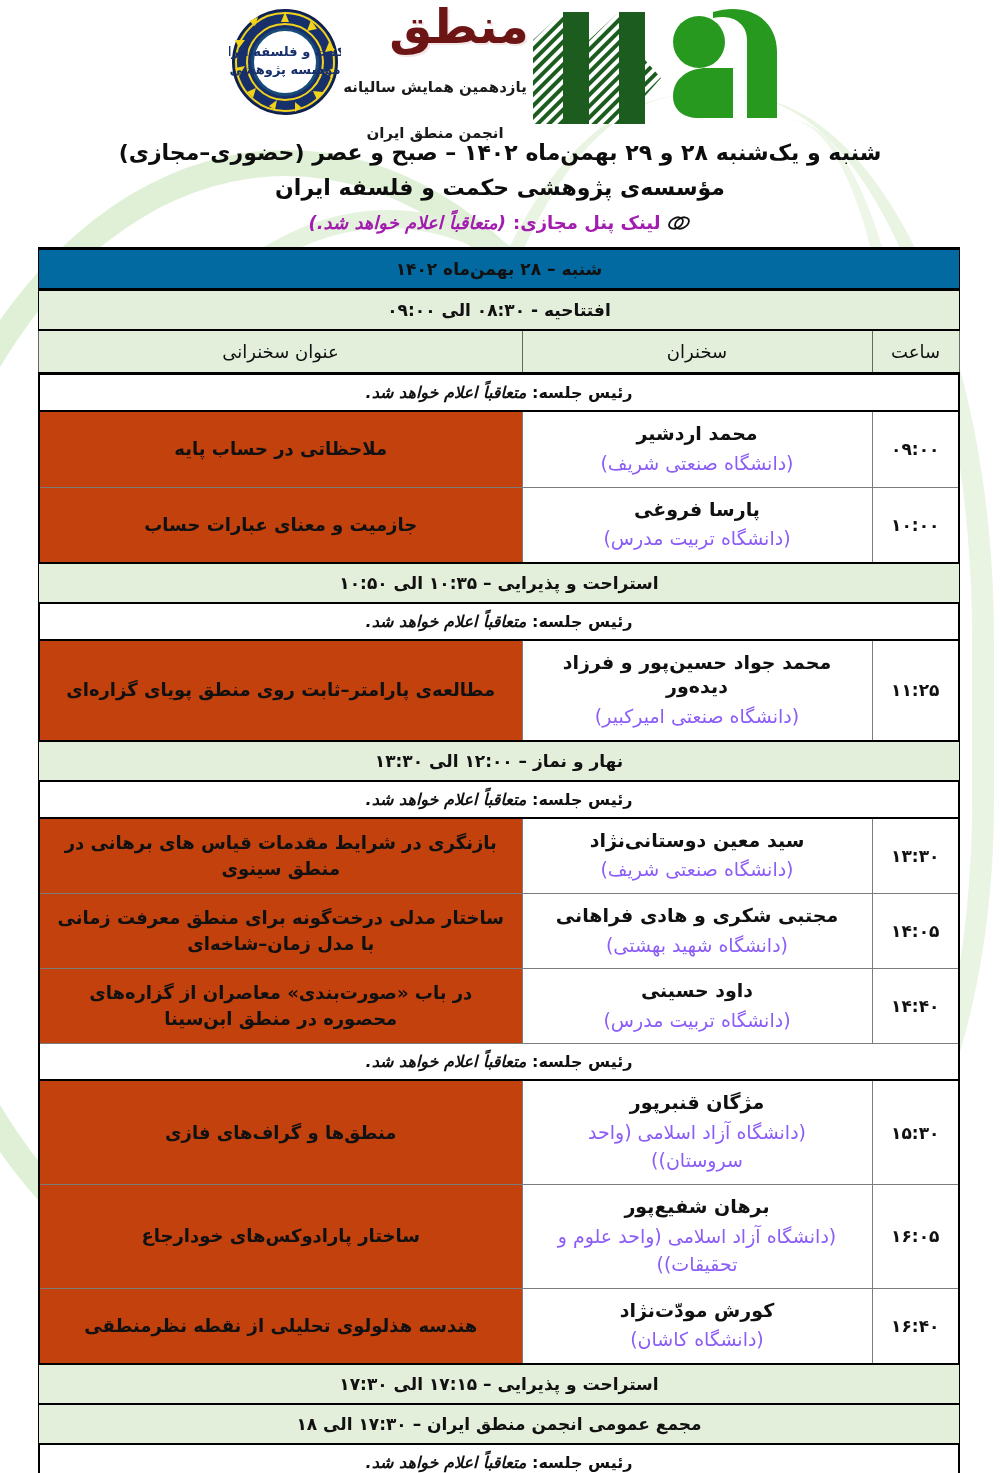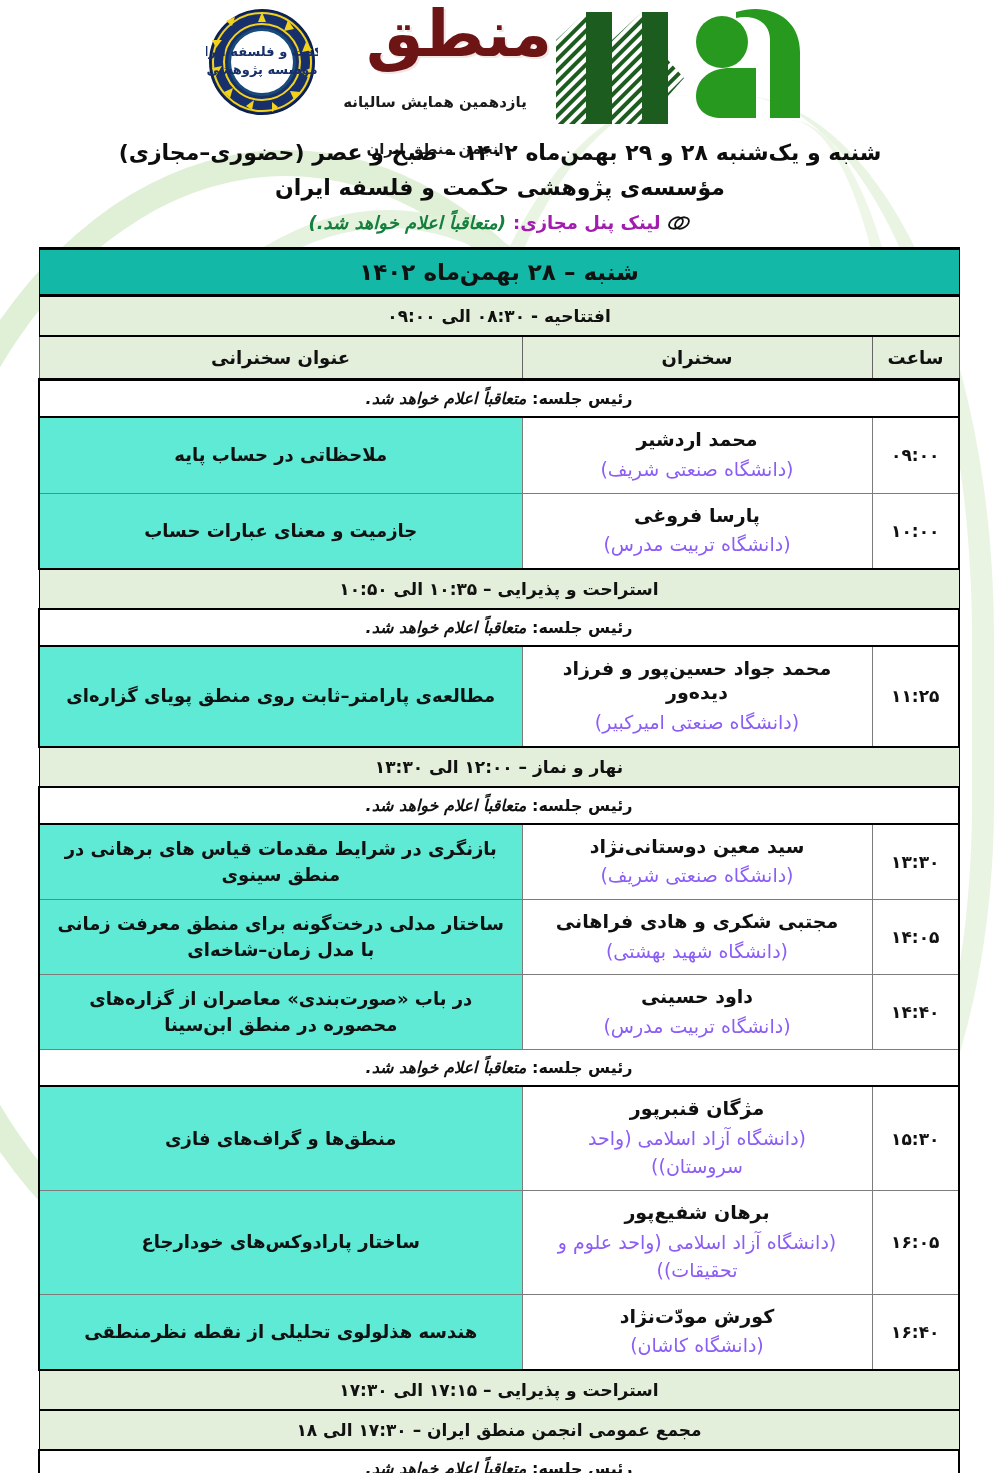--- a/index.html
+++ b/index.html
@@ -85,21 +85,21 @@
     margin-left: 28px;
     flex: 0 0 auto;
   }
   .wordmark-block {
     flex: 0 0 auto;
     text-align: center;
     padding-top: 4px;
     position: relative;
   }
   .wordmark-main {
-    font-size: 64px;
+    font-size: 48px;
     font-weight: 700;
     color: #6d1514;
     line-height: .95;
     letter-spacing: -1px;
     text-shadow: 2px 2px 0 #f2e6e6;
     direction: rtl;
     margin-left: 48px;
   }
   .wordmark-sub1, .wordmark-sub2 {
     font-size: 15px;
@@ -150,21 +150,21 @@
     font-weight: 700;
     color: #0f70b8;
     direction: rtl;
     display: flex;
     flex-direction: row;
     align-items: center;
     justify-content: center;
     gap: 7px;
   }
   .link-line .lbl { color: #a21caf; }
-  .link-line .val { color: #15803d; font-style: italic; }
+  .link-line .val { color: #a21caf; font-style: italic; }
   .chain-icon { display: inline-block; width: 24px; height: 20px; }
 
   
   .sched-wrap {
     position: relative;
     z-index: 2;
     margin: 14px auto 0;
     width: 920px;
   }
   table.sched {
@@ -177,23 +177,23 @@
     border: 1px solid #7c7c7c;
     padding: 0;
     vertical-align: middle;
   }
   
   col.c-time  { width: 87px; }
   col.c-spk   { width: 350px; }
   col.c-title { width: 483px; }
 
   .band-dark {
-    background: #14b8a6;
-    text-align: center;
-    font-size: 23px;
+    background: #0369a1;
+    text-align: center;
+    font-size: 17px;
     font-weight: 700;
     padding: 9px 6px !important;
     border-top: 3px solid #000 !important;
     border-bottom: 3px solid #000 !important;
     border-left: 1px solid #000 !important;
     border-right: 1px solid #000 !important;
   }
   .band-light {
     background: #e4efdb;
     text-align: center;
@@ -202,21 +202,21 @@
     padding: 9px 6px !important;
     border-top: 2px solid #000 !important;
     border-bottom: 2px solid #000 !important;
     border-left: 1px solid #000 !important;
     border-right: 1px solid #000 !important;
   }
   .colhead {
     background: #e4efdb;
     text-align: center;
     font-size: 18px;
-    font-weight: 700;
+    font-weight: 400;
     padding: 10px 0 !important;
     border-top: 2px solid #000 !important;
     border-bottom: 3px solid #000 !important;
     border-left: 1px solid #666 !important;
     border-right: 1px solid #666 !important;
   }
   .chair {
     background: #ffffff;
     text-align: center;
     font-size: 16px;
@@ -239,21 +239,21 @@
     border-right: 2px solid #000 !important;
   }
   td.speaker-cell {
     text-align: center;
     padding: 9px 20px !important;
     background: #fff;
   }
   td.title-cell {
     text-align: center;
     padding: 9px 14px !important;
-    background: #5eead4;
+    background: #c2410c;
     font-size: 18px;
     font-weight: 700;
     line-height: 1.45;
     border-left: 2px solid #000 !important;
   }
   .spk-name {
     font-size: 19px;
     font-weight: 700;
     line-height: 1.3;
   }

